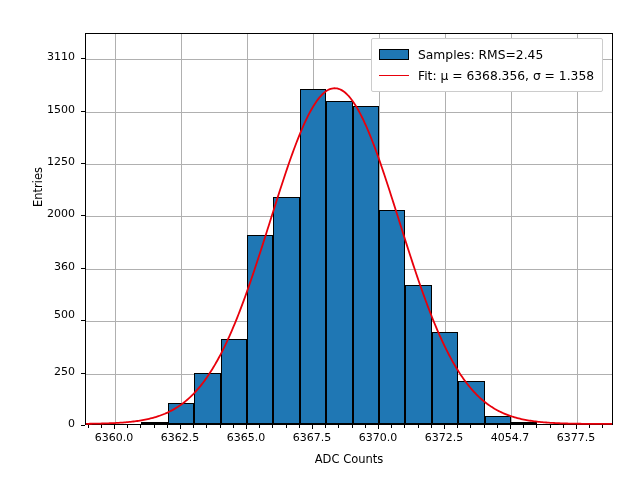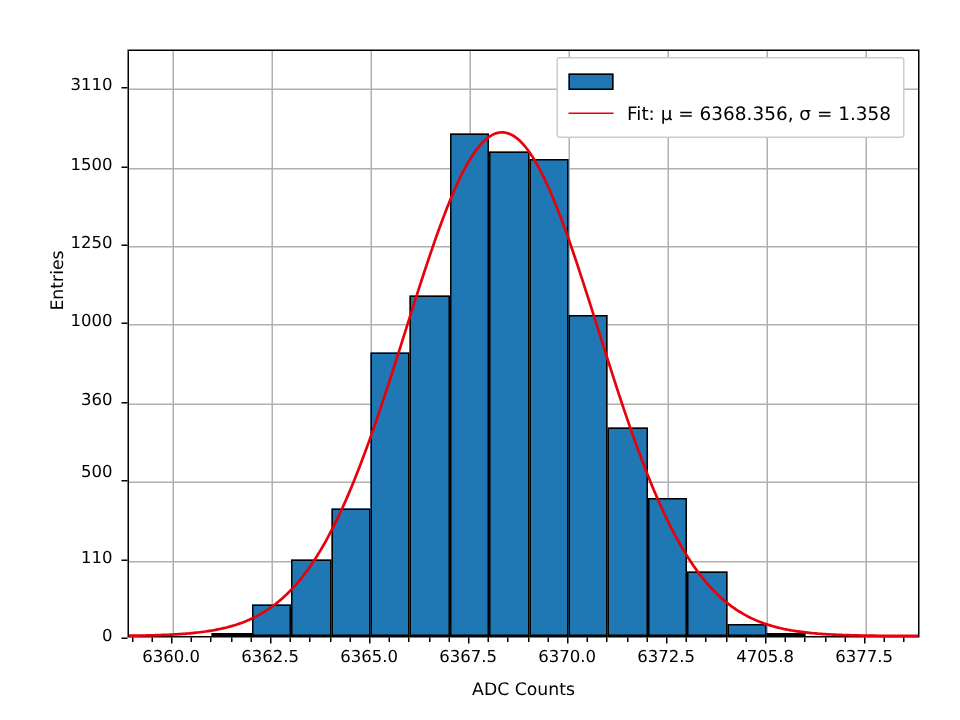--- a/index.html
+++ b/index.html
@@ -122,21 +122,21 @@
       <div class="xtick-label" style="left: 150.04px;">6362.5</div>
       <div class="xtick-mark" style="left: 246.04px;"></div>
       <div class="xtick-label" style="left: 216.04px;">6365.0</div>
       <div class="xtick-mark" style="left: 312.04px;"></div>
       <div class="xtick-label" style="left: 282.04px;">6367.5</div>
       <div class="xtick-mark" style="left: 378.04px;"></div>
       <div class="xtick-label" style="left: 348.04px;">6370.0</div>
       <div class="xtick-mark" style="left: 444.04px;"></div>
       <div class="xtick-label" style="left: 414.04px;">6372.5</div>
       <div class="xtick-mark" style="left: 510.04px;"></div>
-      <div class="xtick-label" style="left: 480.04px;">4705.8</div>
+      <div class="xtick-label" style="left: 480.04px;">4054.7</div>
       <div class="xtick-mark" style="left: 576.04px;"></div>
       <div class="xtick-label" style="left: 546.04px;">6377.5</div>
       <div class="minor-x" style="left: 87.64px;"></div>
       <div class="minor-x" style="left: 100.84px;"></div>
       <div class="minor-x" style="left: 127.24px;"></div>
       <div class="minor-x" style="left: 140.44px;"></div>
       <div class="minor-x" style="left: 153.64px;"></div>
       <div class="minor-x" style="left: 166.84px;"></div>
       <div class="minor-x" style="left: 193.24px;"></div>
       <div class="minor-x" style="left: 206.44px;"></div>
@@ -162,41 +162,42 @@
       <div class="minor-x" style="left: 536.44px;"></div>
       <div class="minor-x" style="left: 549.64px;"></div>
       <div class="minor-x" style="left: 562.84px;"></div>
       <div class="minor-x" style="left: 589.24px;"></div>
       <div class="minor-x" style="left: 602.44px;"></div>
     </div>
   <div id="yticks-layer">
       <div class="ytick-mark" style="top: 425px;"></div>
       <div class="ytick-label" style="top: 417px;">0</div>
       <div class="ytick-mark" style="top: 372.594px;"></div>
-      <div class="ytick-label" style="top: 364.594px;">110</div>
+      <div class="ytick-label" style="top: 364.594px;">250</div>
       <div class="ytick-mark" style="top: 320.187px;"></div>
       <div class="ytick-label" style="top: 308px;">500</div>
       <div class="ytick-mark" style="top: 267.781px;"></div>
       <div class="ytick-label" style="top: 259.781px;">360</div>
       <div class="ytick-mark" style="top: 215.374px;"></div>
-      <div class="ytick-label" style="top: 207.374px;">1000</div>
+      <div class="ytick-label" style="top: 207.374px;">2000</div>
       <div class="ytick-mark" style="top: 162.968px;"></div>
       <div class="ytick-label" style="top: 154.968px;">1250</div>
       <div class="ytick-mark" style="top: 110.561px;"></div>
       <div class="ytick-label" style="top: 102.561px;">1500</div>
       <div class="ytick-mark" style="top: 58.1551px;"></div>
       <div class="ytick-label" style="top: 50.1551px;">3110</div>
     </div>
 
   <div id="xlabel">ADC Counts</div>
   <div id="ylabel">Entries</div>
 
   <div id="legend">
     <div class="legend-row">
       <span class="legend-swatch-patch"></span>
+      <span class="legend-text">Samples: RMS=2.45</span>
     </div>
     <div class="legend-row">
       <span class="legend-swatch-line"></span>
       <span class="legend-text">Fit: μ = 6368.356, σ = 1.358</span>
     </div>
   </div>
 
 </div>
 
 </body></html>

